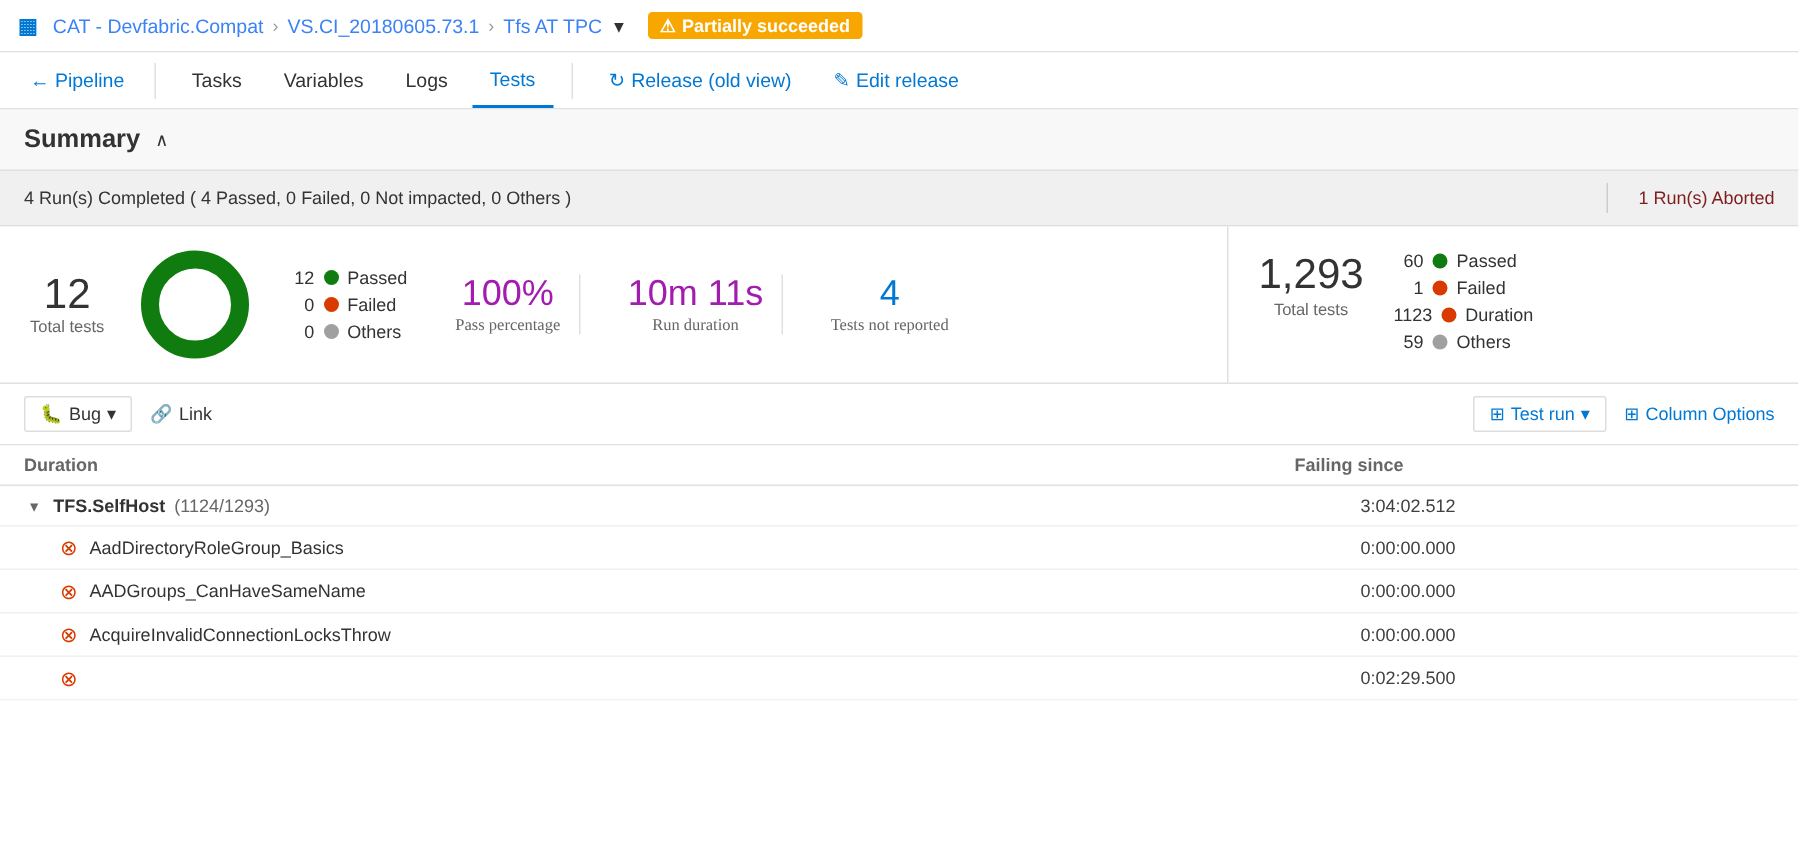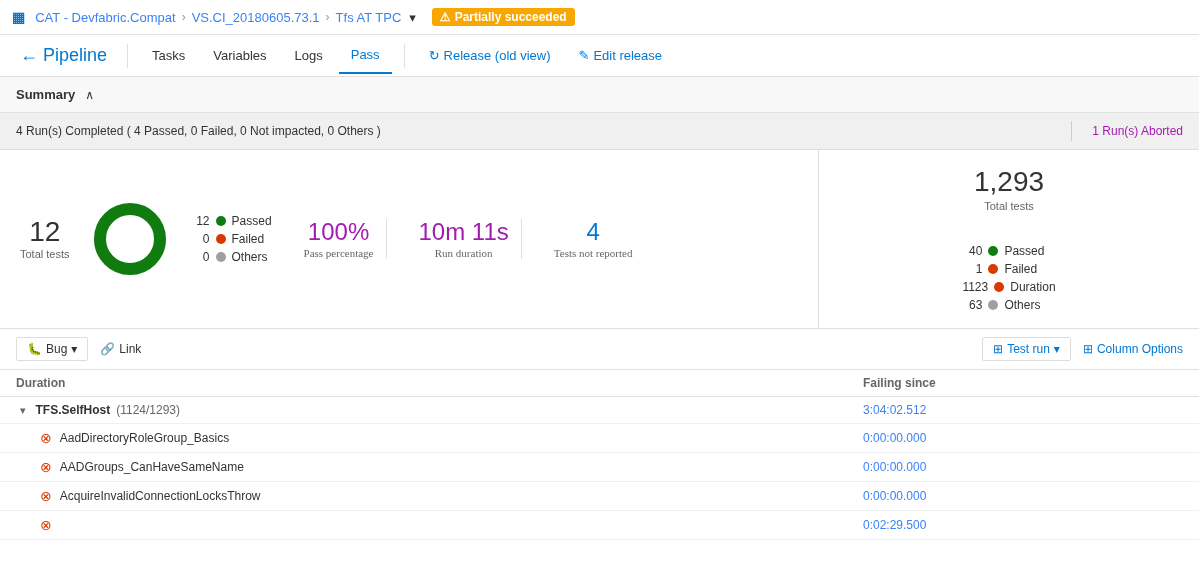--- a/index.html
+++ b/index.html
@@ -19,61 +19,60 @@
       padding: 2px 8px; font-size: 12px; font-weight: 600;
       display: flex; align-items: center; gap: 4px; margin-left: 8px;
     }
     .status-badge .warn-icon { font-size: 12px; }
 
     
     .nav-bar {
       display: flex; align-items: center; padding: 0 12px;
       border-bottom: 1px solid #e0e0e0; background: #fff; gap: 4px;
     }
-    .nav-back { color: #0078d4; border: none; background: none; cursor: pointer; font-size: 18px; padding: 10px 8px; }
+    .nav-back { color: #0078d4; border: none; background: none; cursor: pointer; font-size: 13px; padding: 10px 8px; }
     .nav-item {
       border: none; background: none; cursor: pointer; font-size: 13px;
       padding: 10px 12px; color: #333; position: relative;
     }
     .nav-item.active { color: #0078d4; border-bottom: 2px solid #0078d4; }
     .nav-separator { width: 1px; height: 24px; background: #e0e0e0; margin: 0 8px; }
     .nav-action {
       border: none; background: none; cursor: pointer; font-size: 13px;
       color: #0078d4; padding: 10px 12px; display: flex; align-items: center; gap: 4px;
     }
 
     
     .summary-header {
       display: flex; align-items: center; padding: 10px 16px;
       background: #f8f8f8; border-bottom: 1px solid #e0e0e0; gap: 6px;
     }
-    .summary-title { font-size: 13px; font-weight: 600; }
+    .summary-title { font-size: 17px; font-weight: 600; }
 
     
     .stats-bar {
       display: flex; align-items: center; padding: 8px 16px;
       background: #f0f0f0; border-bottom: 1px solid #ddd;
       font-size: 12px; color: #333; gap: 0;
     }
     .stats-left { flex: 1; }
     .stats-divider { width: 1px; height: 20px; background: #ccc; margin: 0 20px; }
-    .stats-right { color: #a21caf; }
+    .stats-right { color: #7f1d1d; }
 
     
     .metrics-section {
       display: flex; border-bottom: 1px solid #e0e0e0; background: #fff;
     }
     .metrics-left {
       flex: 1; display: flex; align-items: center; padding: 12px 20px; gap: 20px;
       border-right: 1px solid #e0e0e0;
     }
     .metrics-right {
-      display: flex; align-items: center; padding: 16px 20px; gap: 32px;
+      display: flex; padding: 16px 20px; gap: 20px;
       min-width: 380px;
-      flex-direction: column;
     }
 
     
     .total-tests { text-align: center; }
     .total-number { font-size: 28px; font-weight: 300; color: #333; line-height: 1; }
     .total-label { font-size: 11px; color: #666; margin-top: 2px; }
 
     
     .donut-wrap { position: relative; width: 80px; height: 80px; }
     .donut-wrap svg { width: 80px; height: 80px; }
@@ -129,21 +128,21 @@
       background: #fff; font-size: 12px; color: #666; font-weight: 600;
     }
     .table-row {
       display: grid; grid-template-columns: 1fr 160px 160px;
       padding: 6px 16px; border-bottom: 1px solid #f0f0f0;
       font-size: 12px; align-items: center;
     }
     .test-group { display: flex; align-items: center; gap: 6px; font-weight: 600; color: #333; }
     .test-item { display: flex; align-items: center; gap: 8px; padding-left: 24px; }
     .aborted-icon { color: #d83b01; font-size: 14px; }
-    .duration { color: #3b82f6; }
+    .duration { color: #404040; margin-left: 44px; }
     .failing-since { color: #666; }
 
     
     .collapse-btn { background: none; border: none; cursor: pointer; color: #666; font-size: 11px; padding: 0 4px; }
   </style>
 </head>
 <body>
 
 <div class="breadcrumb-bar">
   <span class="breadcrumb-logo">▦</span>
@@ -158,21 +157,21 @@
     <span>Partially succeeded</span>
   </div>
 </div>
 
 <div class="nav-bar">
   <button class="nav-back">← Pipeline</button>
   <div class="nav-separator"></div>
   <button class="nav-item">Tasks</button>
   <button class="nav-item">Variables</button>
   <button class="nav-item">Logs</button>
-  <button class="nav-item active">Pass</button>
+  <button class="nav-item active">Tests</button>
   <div class="nav-separator"></div>
   <button class="nav-action">
     <span>↻</span>
     <span>Release (old view)</span>
   </button>
   <button class="nav-action">
     <span>✎</span>
     <span>Edit release</span>
   </button>
 </div>
@@ -238,36 +237,36 @@
     </div>
   </div>
 
   <div class="metrics-right">
     <div class="right-total">
       <div class="right-number">1,293</div>
       <div class="total-label">Total tests</div>
     </div>
     <div class="right-legend">
       <div class="legend-item">
-        <span class="legend-count">40</span>
+        <span class="legend-count">60</span>
         <span class="legend-dot" style="background:#107c10;"></span>
         <span>Passed</span>
       </div>
       <div class="legend-item">
         <span class="legend-count">1</span>
         <span class="legend-dot" style="background:#d83b01;"></span>
         <span>Failed</span>
       </div>
       <div class="legend-item">
         <span class="legend-count">1123</span>
         <span class="legend-dot" style="background:#d83b01;"></span>
         <span>Duration</span>
       </div>
       <div class="legend-item">
-        <span class="legend-count">63</span>
+        <span class="legend-count">59</span>
         <span class="legend-dot" style="background:#a0a0a0;"></span>
         <span>Others</span>
       </div>
     </div>
   </div>
 </div>
 
 <div class="toolbar">
   <div class="toolbar-left">
     <button class="toolbar-btn">

